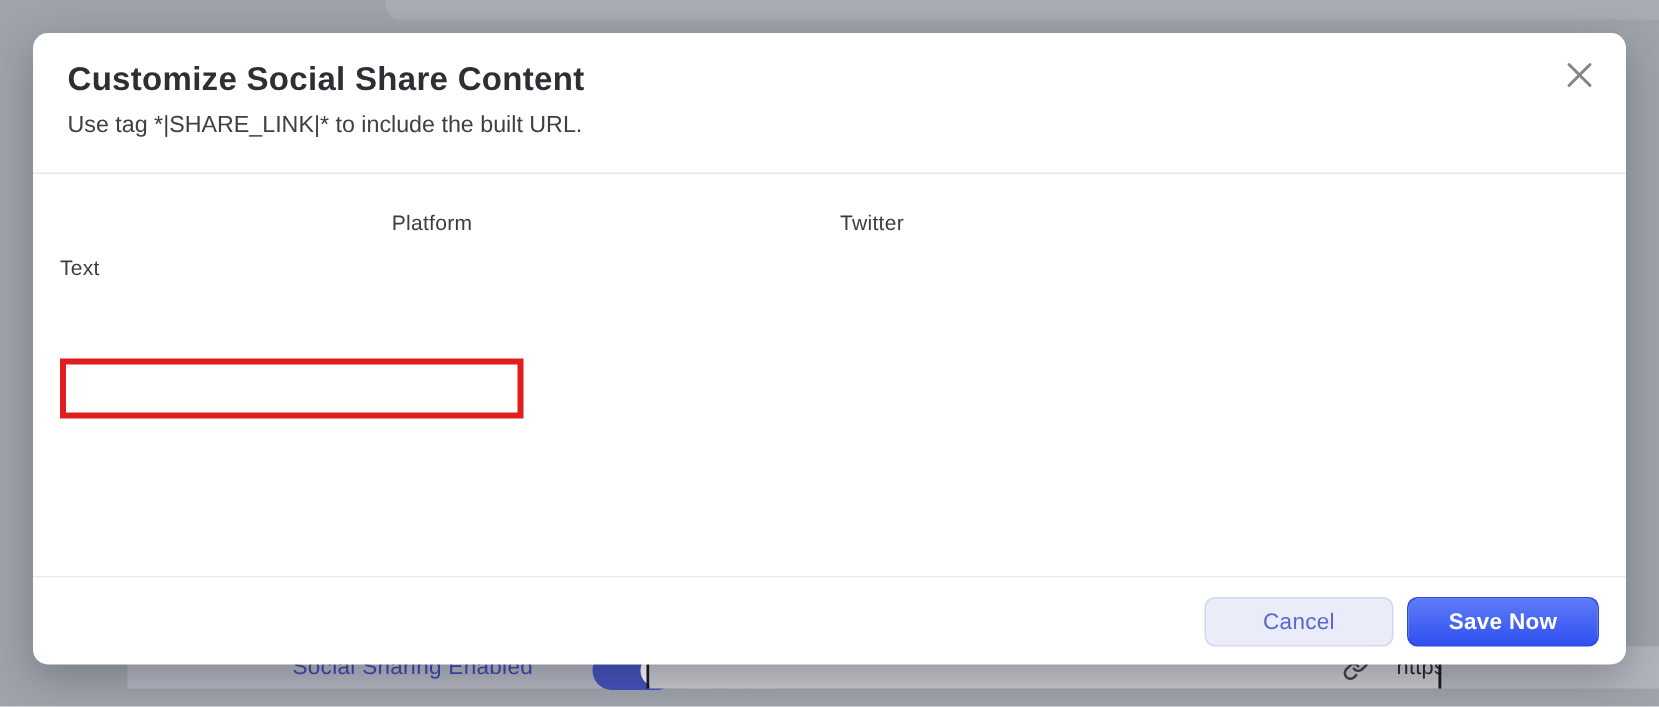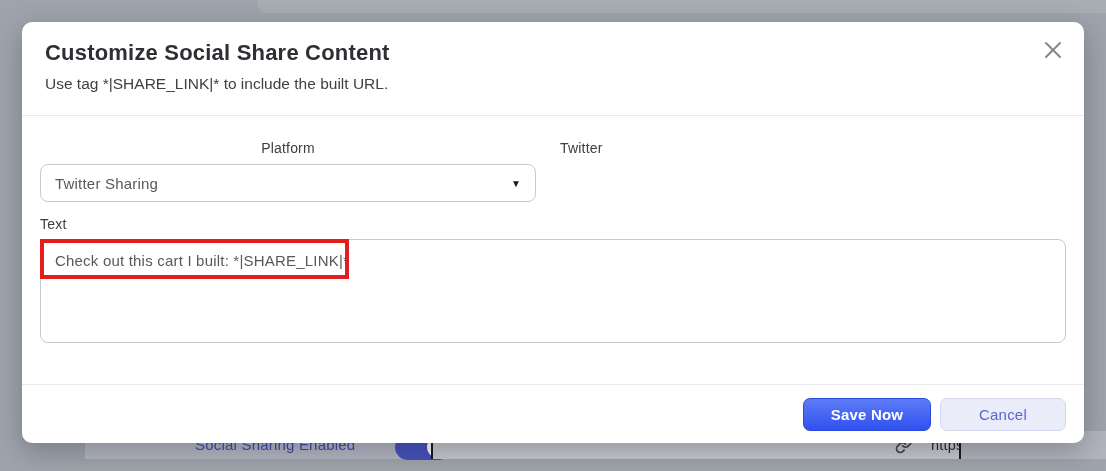--- a/index.html
+++ b/index.html
@@ -143,37 +143,32 @@
 
     <div class="modal-header">
       <div class="modal-title">Customize Social Share Content</div>
       <div class="modal-subtitle">Use tag *|SHARE_LINK|* to include the built URL.</div>
     </div>
 
     <div class="modal-body">
       <div class="field-row">
         <div class="col-left">
           <div class="field-label">Platform</div>
-          <div class="select-box">
-            <span>Twitter Sharing</span>
-            <span class="caret">▼</span>
-          </div>
         </div>
         <div class="col-right">
           <div class="field-label">Twitter</div>
         </div>
       </div>
 
       <div class="text-group">
         <div class="field-label">Text</div>
-        <textarea class="textarea" style="">Check out this cart I built: *|SHARE_LINK|*</textarea>
       </div>
     </div>
 
     <div class="highlight-box"></div>
 
     <div class="modal-footer">
+      <button class="btn btn-cancel">Cancel</button>
       <button class="btn btn-save">Save Now</button>
-      <button class="btn btn-cancel">Cancel</button>
     </div>
   </div>
 
 </div>
 
 </body></html>

